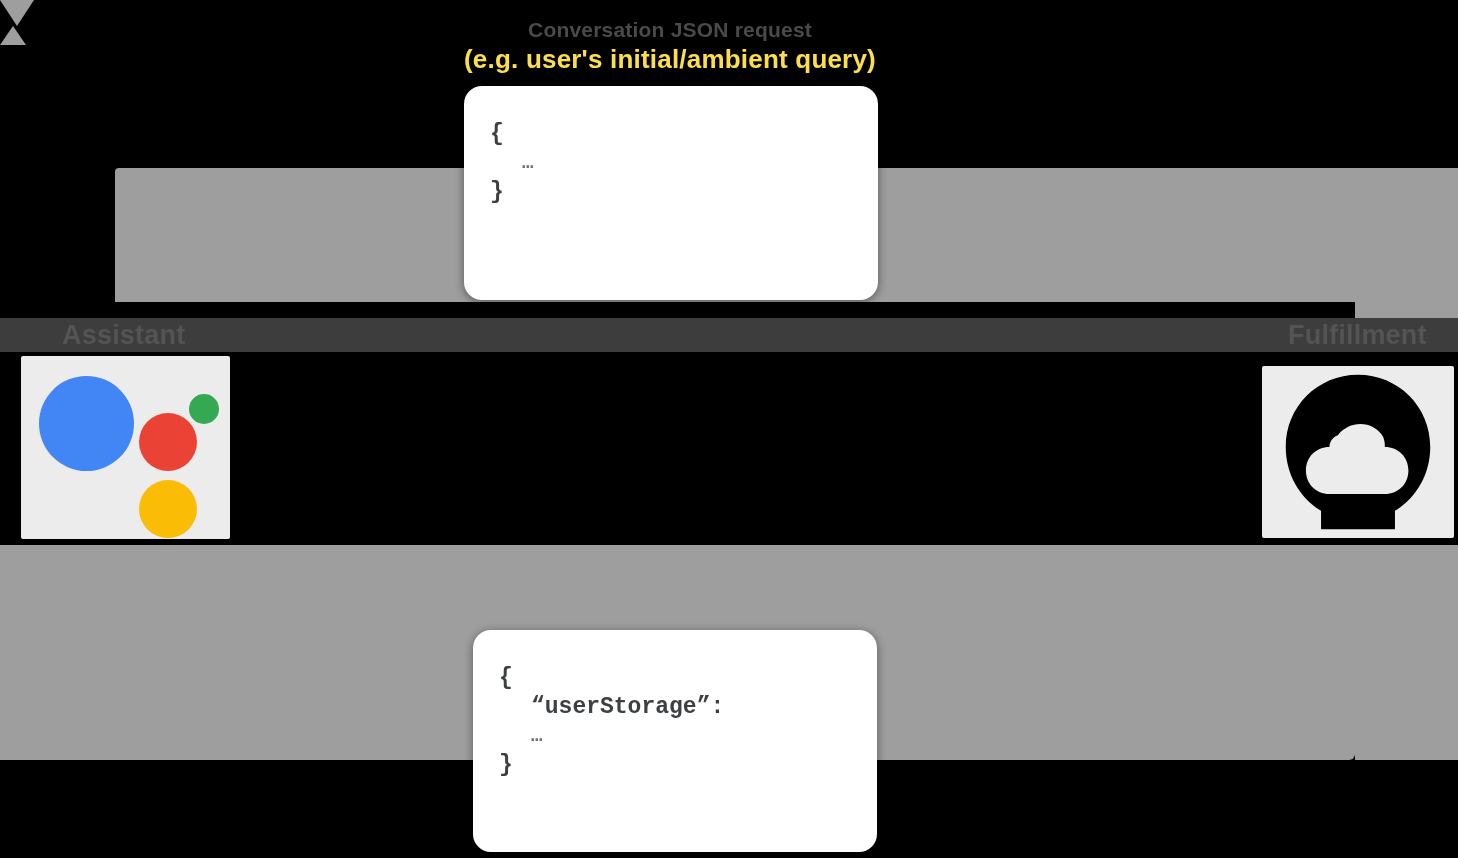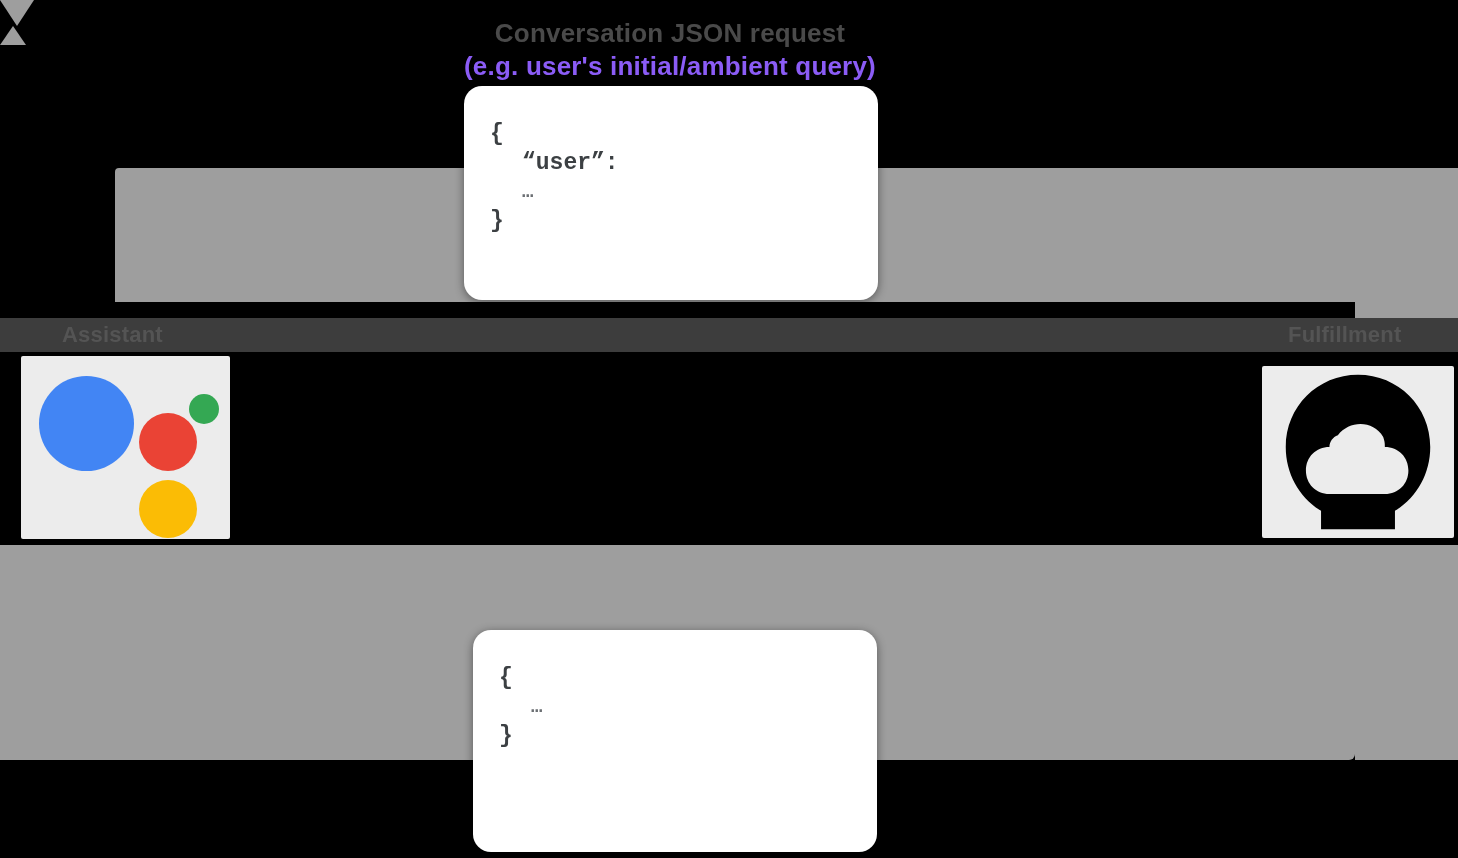--- a/index.html
+++ b/index.html
@@ -87,21 +87,21 @@
     top: 318px;
     width: 1458px;
     height: 34px;
     background: #3d3d3d;
   }
   .role-label {
     position: absolute;
     top: 318px;
     height: 34px;
     line-height: 34px;
-    font-size: 22px;
+    font-size: 27px;
     font-weight: 700;
     color: #545454;
     letter-spacing: .2px;
     white-space: nowrap;
   }
   #role-assistant { left: 62px; }
   #role-fulfillment { left: 1288px; }
 
   
   .tile {
@@ -162,27 +162,27 @@
   
   .caption {
     position: absolute;
     text-align: center;
     white-space: nowrap;
     font-weight: 700;
     letter-spacing: .2px;
   }
   .caption .caption-title {
     display: block;
-    font-size: 26px;
+    font-size: 21px;
     color: #4a4a4a;
   }
   .caption .caption-sub {
     display: block;
     font-size: 26px;
-    color: #8b5cf6;
+    color: #fde047;
     margin-top: 2px;
   }
   #caption-top    { left: 0px;  top: 18px;  width: 1340px; }
   #caption-bottom { left: 0px;  top: 556px; width: 1358px; }
 </style>
 </head>
 <body>
 
 <div id="stage">
 
@@ -190,21 +190,20 @@
     <span class="caption-title">Conversation JSON request</span>
     <span class="caption-sub">(e.g. user's initial/ambient query)</span>
   </div>
 
   <div class="band" id="req-shaft"></div>
   <div class="band" id="req-leg"></div>
   <div id="req-head"></div>
 
   <div class="json-card" id="json-request">
     <div class="json-line">{</div>
-    <div class="json-line json-indent">“user”:</div>
     <div class="json-line json-indent json-ellipsis">…</div>
     <div class="json-line">}</div>
   </div>
 
   <div class="abs" id="role-strip"></div>
   <div class="role-label" id="role-assistant">Assistant</div>
   <div class="role-label" id="role-fulfillment">Fulfillment</div>
 
   <div class="tile" id="assistant-tile">
     <div class="dot" id="ga-blue"></div>
@@ -228,17 +227,18 @@
     <span class="caption-title">Conversation JSON response</span>
     <span class="caption-sub">(e.g. user input prompt)</span>
   </div>
 
   <div class="band" id="res-shaft"></div>
   <div class="band" id="res-leg"></div>
   <div id="res-head"></div>
 
   <div class="json-card" id="json-response">
     <div class="json-line">{</div>
+    <div class="json-line json-indent">“userStorage”:</div>
     <div class="json-line json-indent json-ellipsis">…</div>
     <div class="json-line">}</div>
   </div>
 
 </div>
 
 </body></html>

